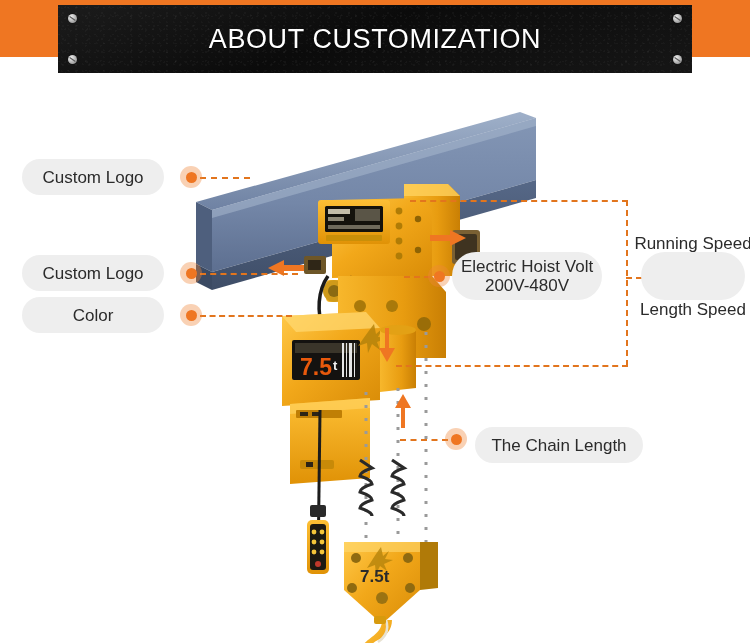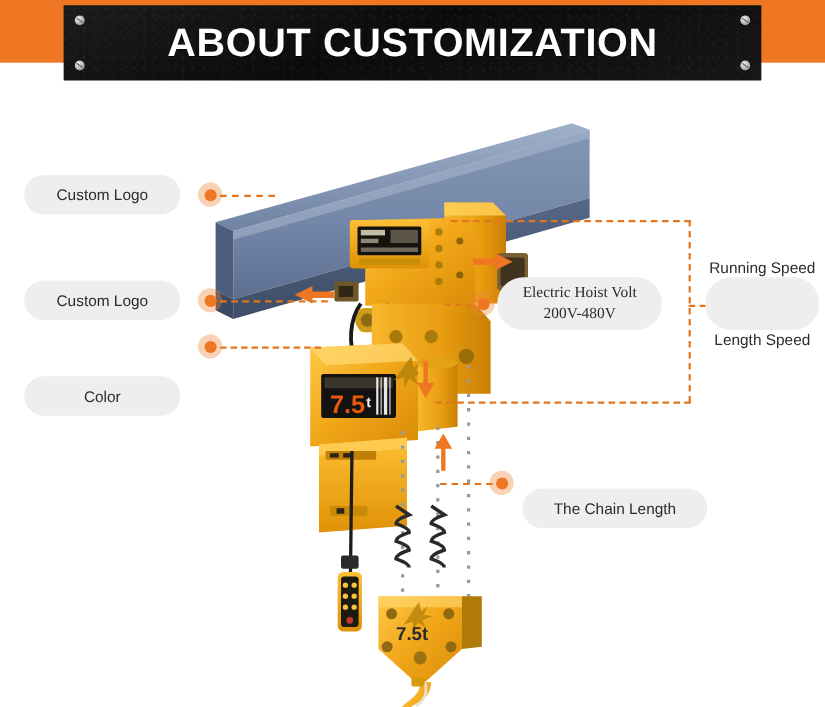--- a/index.html
+++ b/index.html
@@ -27,22 +27,22 @@
       radial-gradient(circle at 37% 63%, rgba(255,255,255,.03) 0 1px, transparent 1px),
       radial-gradient(circle at 66% 22%, rgba(255,255,255,.035) 0 1px, transparent 1px),
       radial-gradient(circle at 84% 71%, rgba(255,255,255,.03) 0 1px, transparent 1px),
       radial-gradient(circle at 52% 44%, rgba(255,255,255,.025) 0 1px, transparent 1px),
       linear-gradient(160deg,#1c1c1c 0%,#0b0b0b 45%,#161616 100%);
     background-size: 9px 9px, 13px 13px, 11px 11px, 15px 15px, 7px 7px, 100% 100%;
     display:flex; align-items:center; justify-content:center;
   }
   .plaque-title {
     color:#ffffff;
-    font-size:36px;
-    font-weight:bold;
+    font-size:27px;
+    font-weight:normal;
     letter-spacing:.6px;
     font-family:"Liberation Sans", sans-serif;
     text-shadow:0 1px 1px rgba(0,0,0,.8);
     white-space:nowrap;
   }
   .screw {
     position:absolute; width:9px; height:9px; border-radius:50%;
     background:radial-gradient(circle at 35% 32%, #f2f2f2 0%, #bdbdbd 45%, #7d7d7d 100%);
     box-shadow:0 0 1px rgba(0,0,0,.9);
   }
@@ -56,33 +56,33 @@
   .screw.br{ right:10px; top:50px; }
 
   
   .pill{
     position:absolute;
     background:#eeeeee;
     border-radius:30px;
     display:flex; flex-direction:column;
     align-items:center; justify-content:center;
     color:#2b2b2b;
-    font-size:14px;
+    font-size:17px;
     line-height:19px;
     text-align:center;
     padding:0 10px;
   }
   .pill span{ display:block; white-space:nowrap; }
 
   #pill-logo-top   { left:22px;  top:159px; width:142px; height:36px; }
   #pill-logo-mid   { left:22px;  top:255px; width:142px; height:36px; }
-  #pill-color      { left:22px;  top:297px; width:142px; height:36px;margin-top:45px; }
-  #pill-volt       { left:452px; top:252px; width:150px; height:48px;font-family:Liberation Serif, serif; }
+  #pill-color      { left:22px;  top:297px; width:142px; height:36px; }
+  #pill-volt       { left:452px; top:252px; width:150px; height:48px; }
   #pill-speed      { left:641px; top:252px; width:104px; height:48px;gap:47px; }
-  #pill-chain      { left:475px; top:444px; width:168px; height:36px; }
+  #pill-chain      { left:475px; top:427px; width:168px; height:36px; }
 
   
   .dot{
     position:absolute; width:22px; height:22px; border-radius:50%;
     background:rgba(240,133,58,.38);
     display:flex; align-items:center; justify-content:center;
   }
   .dot::after{
     content:""; width:11px; height:11px; border-radius:50%; background:#ef7622;
   }

